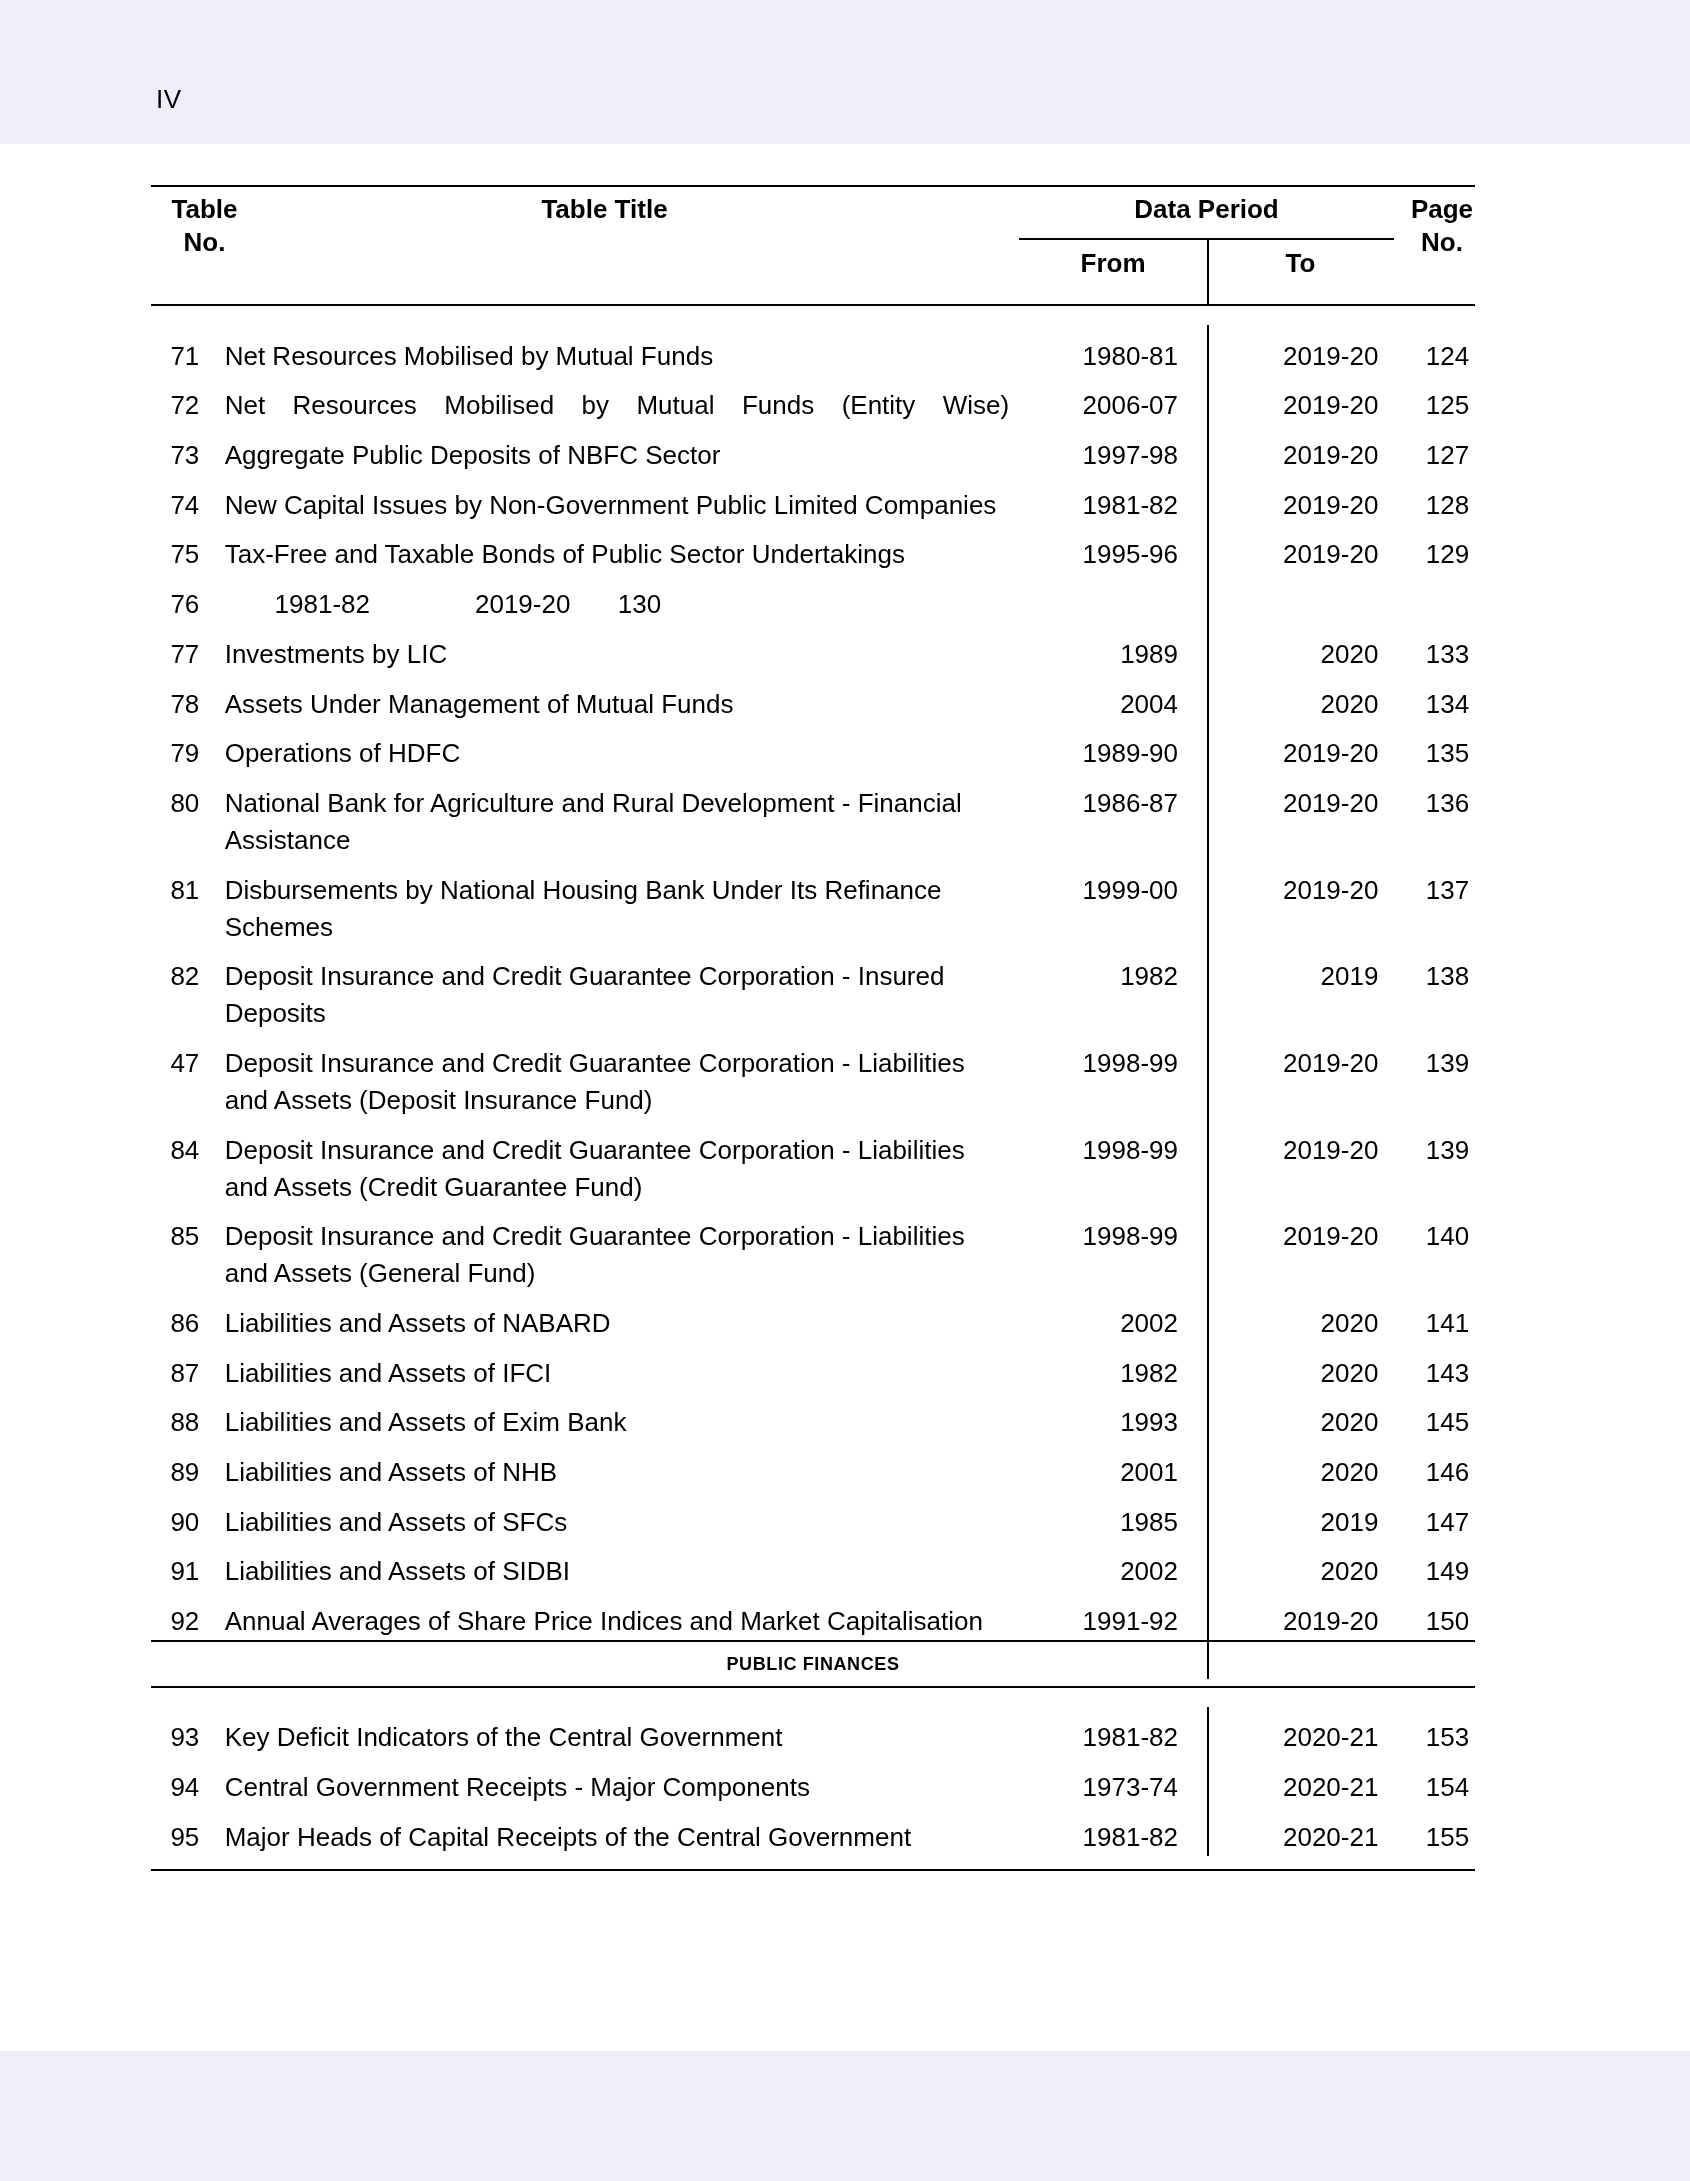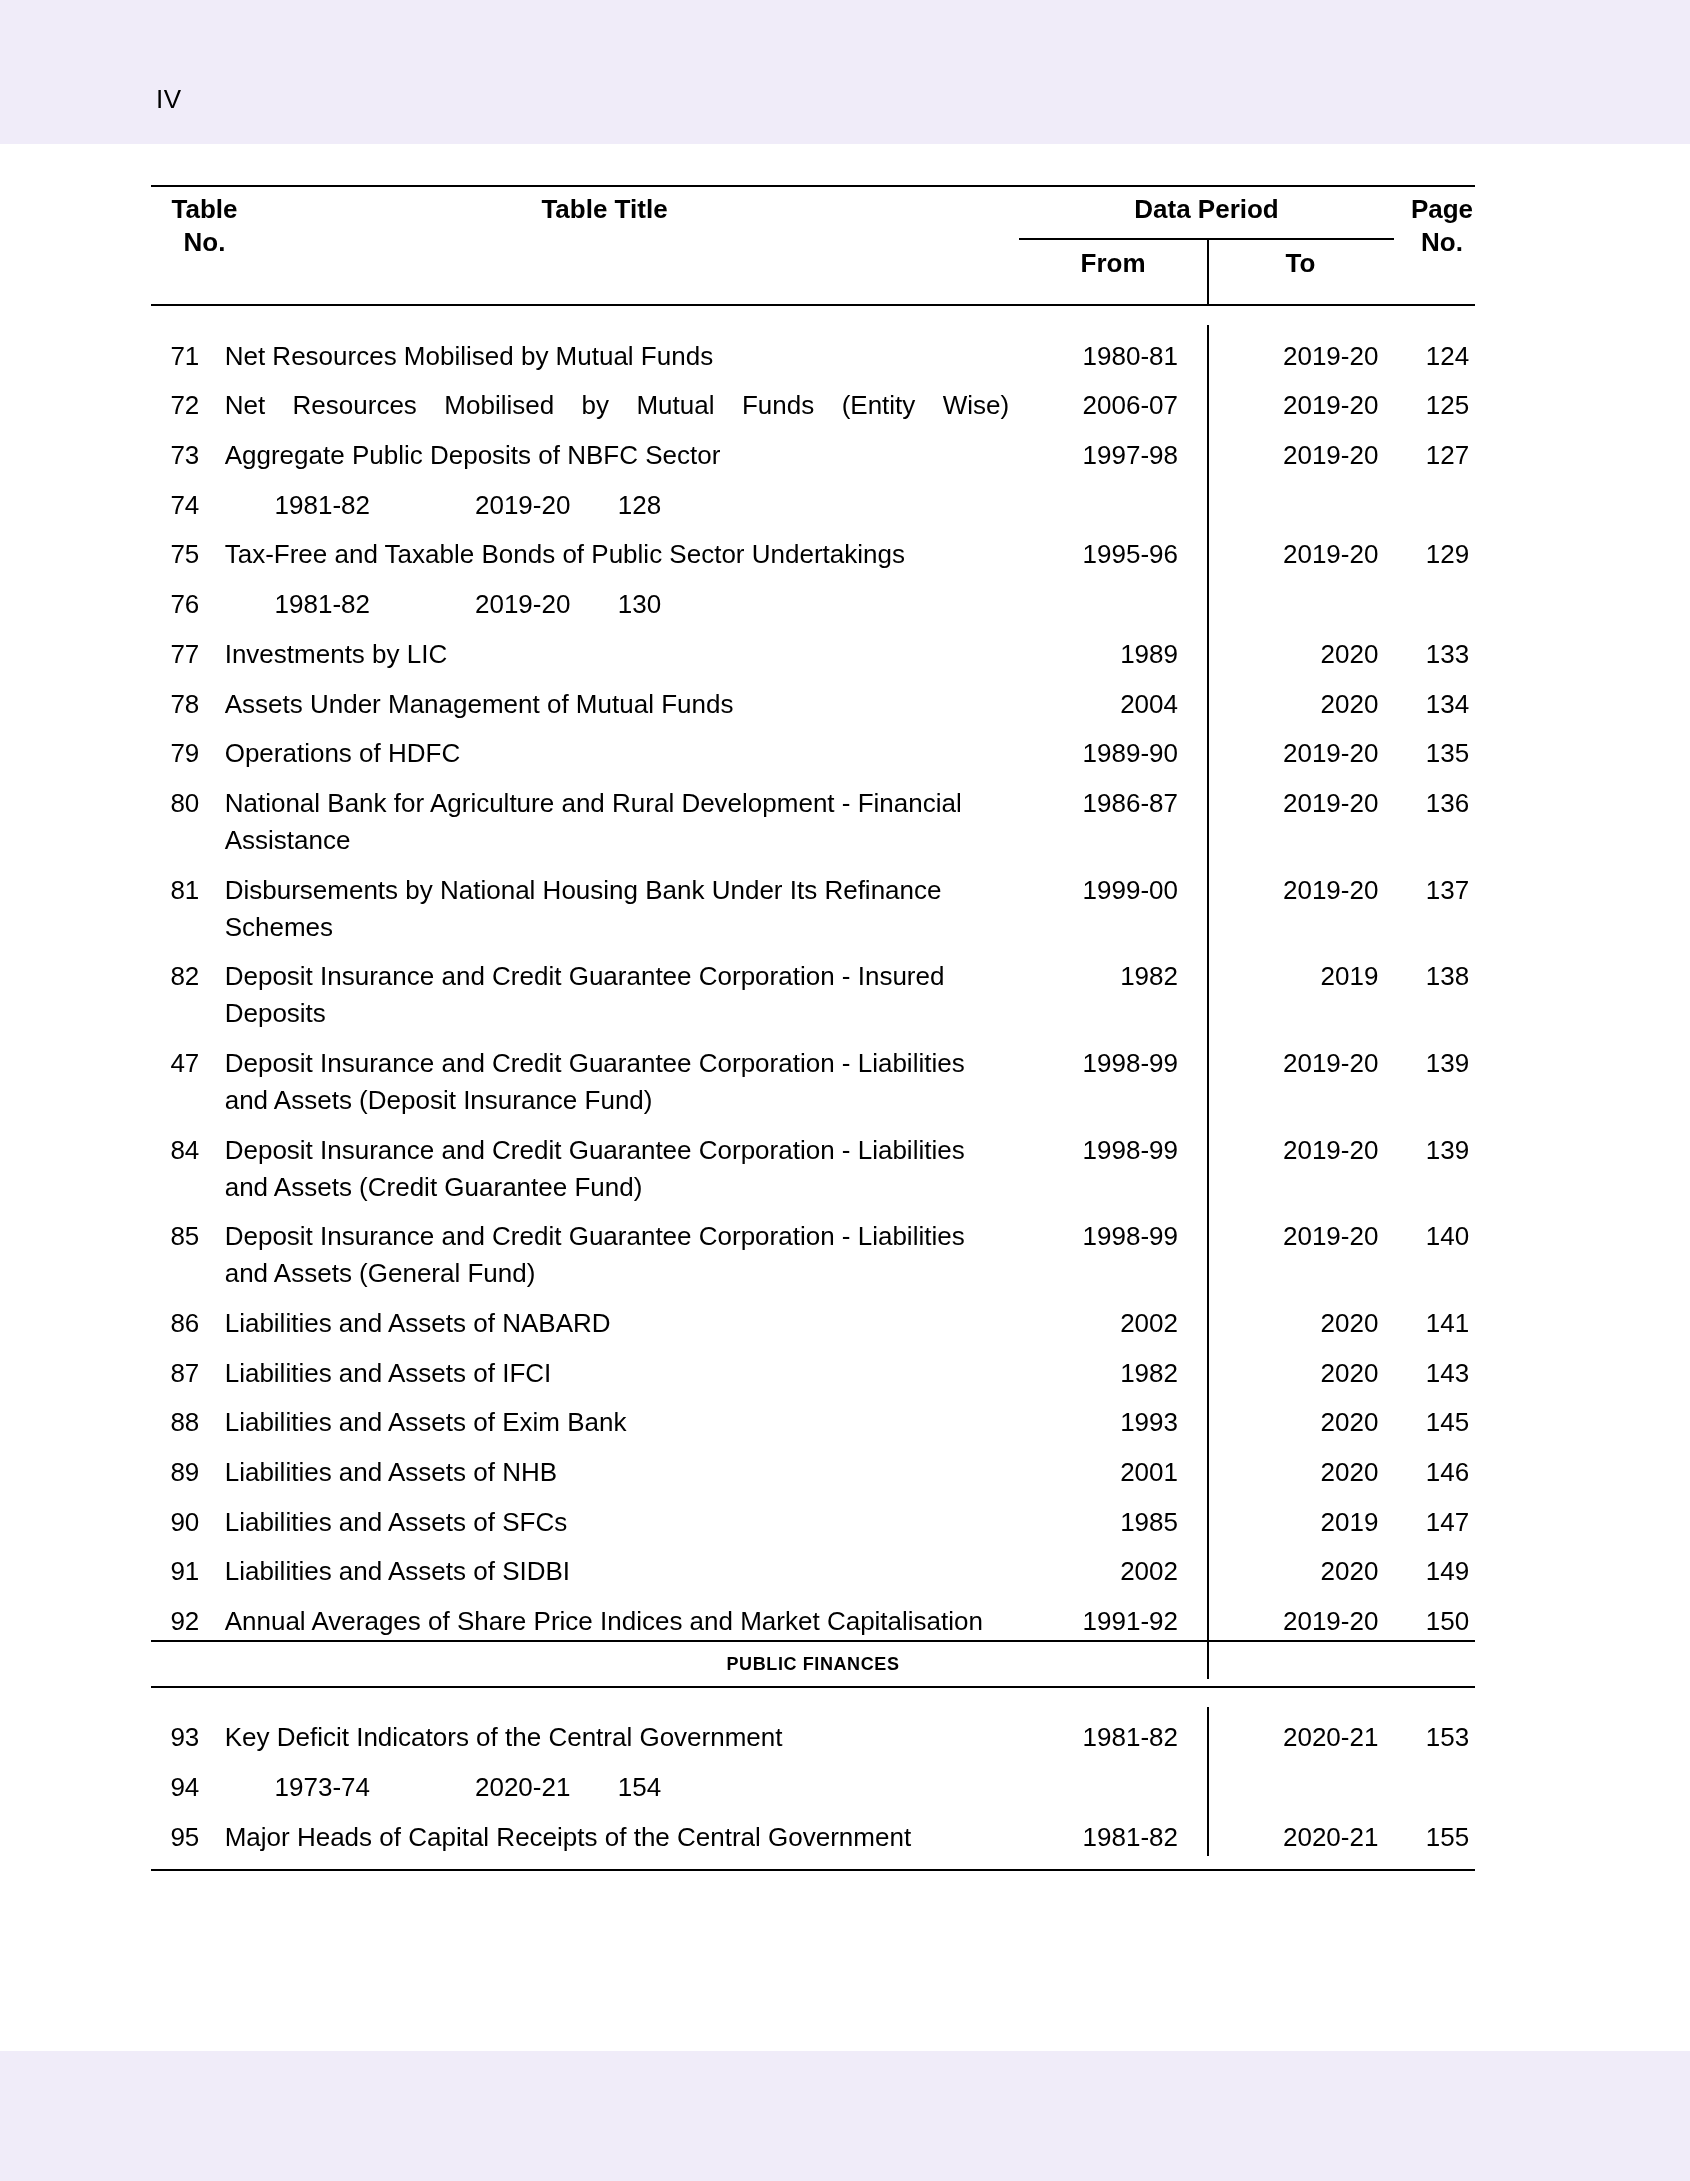--- a/index.html
+++ b/index.html
@@ -211,20 +211,21 @@
       </div>
       <div class="row">
         <div class="c-no">73</div>
         <div class="c-title">Aggregate Public Deposits of NBFC Sector</div>
         <div class="c-from">1997-98</div>
         <div class="c-to">2019-20</div>
         <div class="c-page">127</div>
       </div>
       <div class="row">
         <div class="c-no">74</div>
+        <div class="c-title">New Capital Issues by Non-Government Public Limited Companies</div>
         <div class="c-from">1981-82</div>
         <div class="c-to">2019-20</div>
         <div class="c-page">128</div>
       </div>
       <div class="row">
         <div class="c-no">75</div>
         <div class="c-title">Tax-Free and Taxable Bonds of Public Sector Undertakings</div>
         <div class="c-from">1995-96</div>
         <div class="c-to">2019-20</div>
         <div class="c-page">129</div>
@@ -357,20 +358,21 @@
     <div class="body-vdiv" style="height: 149px;"></div>
   <div class="row">
         <div class="c-no">93</div>
         <div class="c-title">Key Deficit Indicators of the Central Government</div>
         <div class="c-from">1981-82</div>
         <div class="c-to">2020-21</div>
         <div class="c-page">153</div>
       </div>
       <div class="row">
         <div class="c-no">94</div>
+        <div class="c-title">Central Government Receipts - Major Components</div>
         <div class="c-from">1973-74</div>
         <div class="c-to">2020-21</div>
         <div class="c-page">154</div>
       </div>
       <div class="row">
         <div class="c-no">95</div>
         <div class="c-title">Major Heads of Capital Receipts of the Central Government</div>
         <div class="c-from">1981-82</div>
         <div class="c-to">2020-21</div>
         <div class="c-page">155</div>

